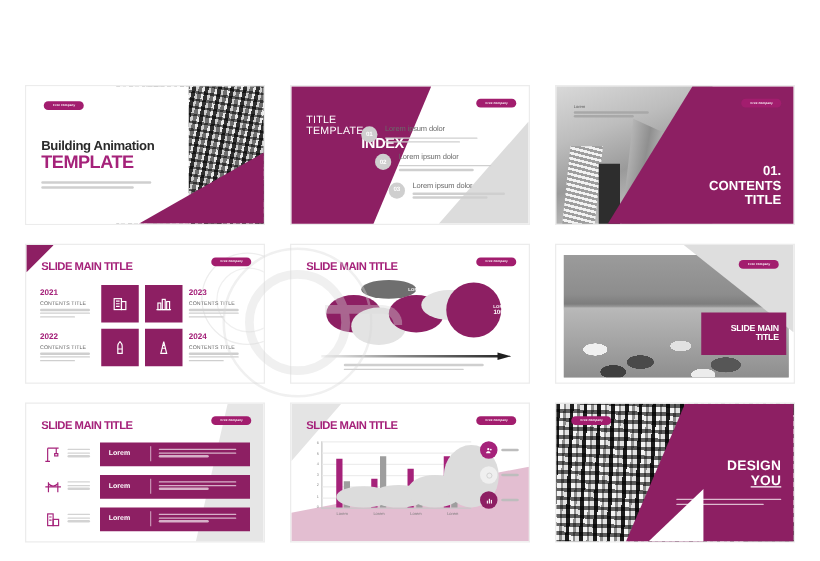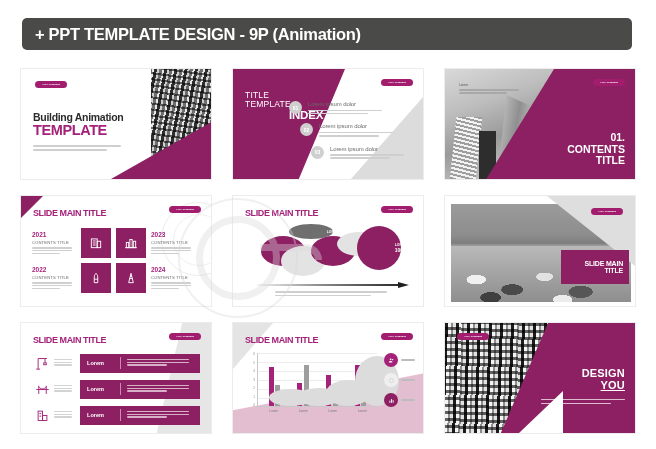--- a/index.html
+++ b/index.html
@@ -364,23 +364,20 @@
     position: absolute; left: 92px; top: 56px; width: 62px; height: 16px;
     border-top: 7px solid #dadada; border-right: 7px solid #dadada;
     border-top-right-radius: 16px;
   }
 </style>
 </head>
 <body>
 
 <div class="page">
 
-  <div class="header-bar">
-    <div class="header-title">+ PPT TEMPLATE DESIGN - 9P (Animation)</div>
-  </div>
 
   <div class="grid">
 
     <div class="slide">
       <div class="s1-photo"></div>
       <div class="s1-wedge-w2"></div>
       <div class="s1-wedge-w"></div>
       <div class="s1-tri"></div>
       <div class="badge" style="left:14px;top:12px;">
         <span>Free company</span>

